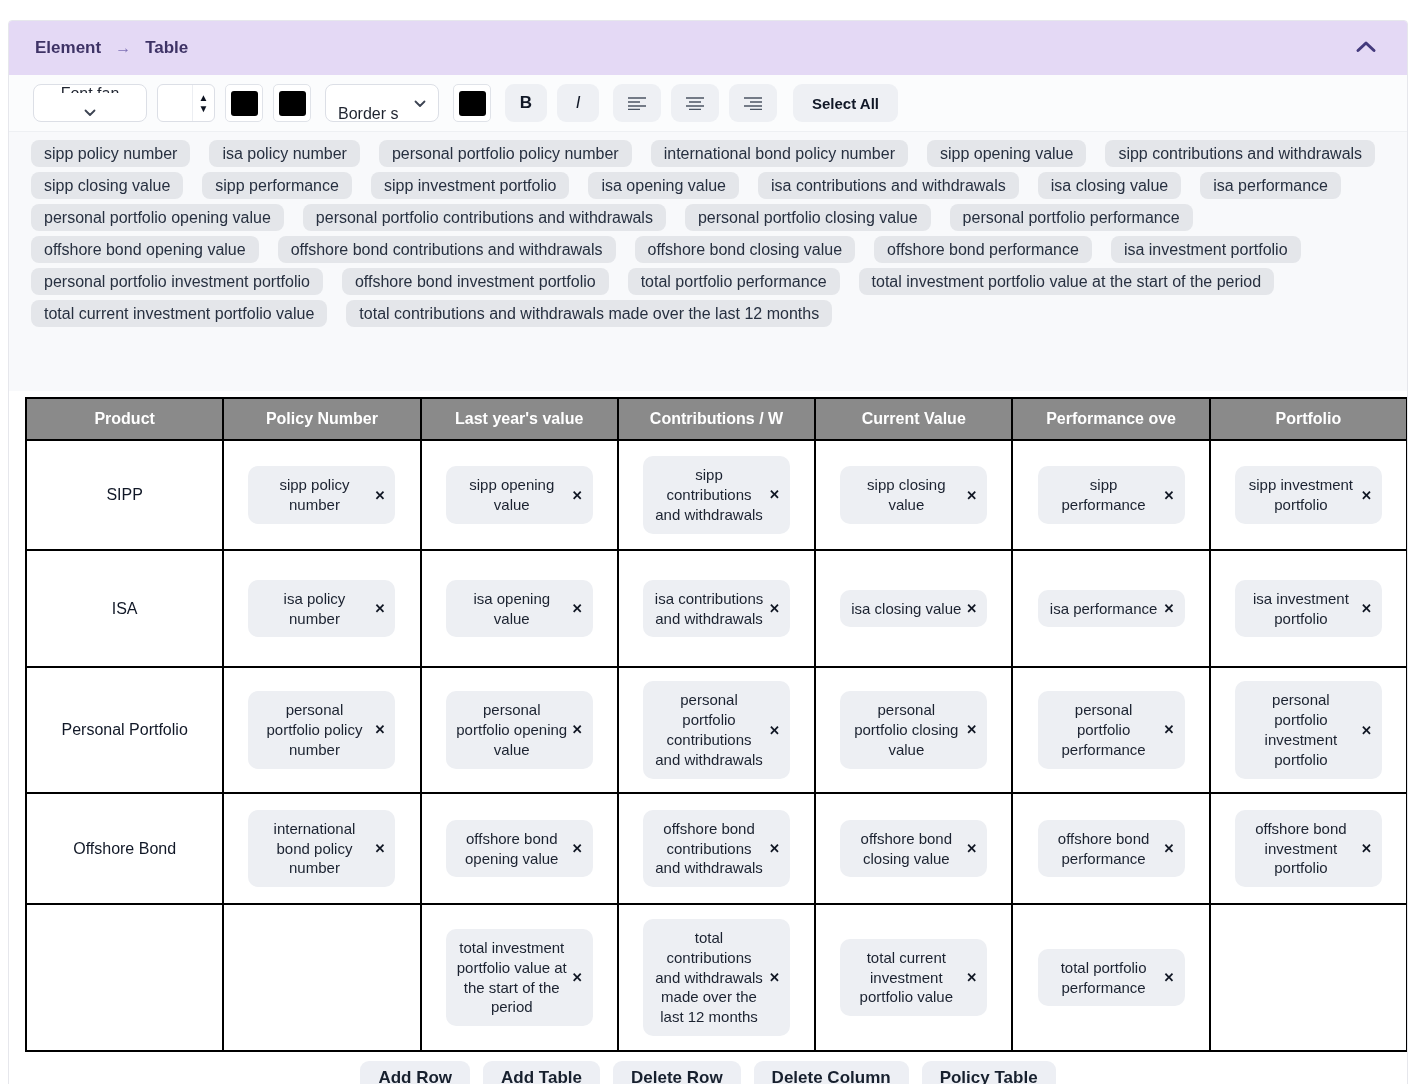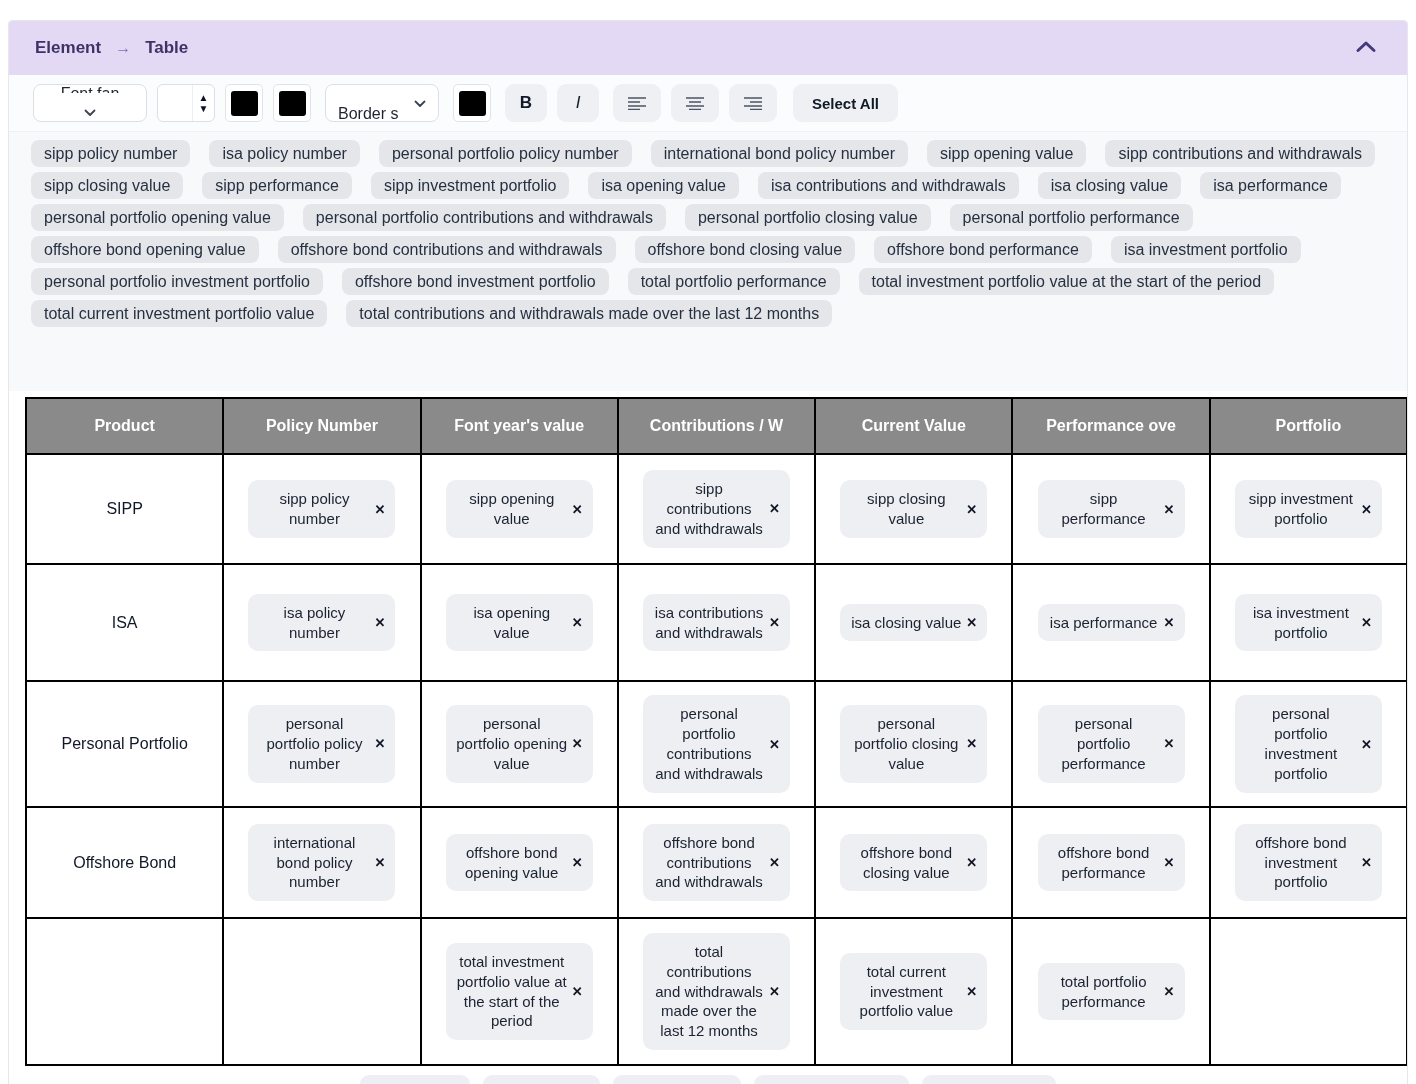--- a/index.html
+++ b/index.html
@@ -73,21 +73,21 @@
   }
   .map-table th {
     background:#8a8a8a; color:#ffffff; font-size:16px; font-weight:700;
     border:2px solid #000; overflow:hidden; white-space:nowrap; text-align:center;
     padding:0 4px;
   }
   .map-table td {
     border:2px solid #000; background:#fff; text-align:center; vertical-align:middle;
     font-size:16px; color:#111827; padding:4px 2px;
   }
-  tr.hrow { height:56px; }
+  tr.hrow { height:42px; }
   tr.r0 { height:110px; } tr.r1 { height:117px; } tr.r2 { height:126px; }
   tr.r3 { height:111px; } tr.r4 { height:147px; }
   .chip {
     display:inline-flex; align-items:center; background:#edeff3; border-radius:10px;
     padding:9px 10px; cursor:grab;
   }
   .chip-text { width:112px; font-size:15px; line-height:19.8px; color:#1b2230; text-align:center; }
   .chip-x {
     margin-left:4px; font-size:13px; font-weight:700; color:#0f1522; cursor:pointer;
     line-height:13px;
@@ -234,21 +234,21 @@
     <span class="tag">total current investment portfolio value</span>
     <span class="tag">total contributions and withdrawals made over the last 12 months</span>
   </div>
 
   <div class="table-wrap">
     <table class="map-table">
       <thead>
         <tr class="hrow">
           <th>Product</th>
           <th>Policy Number</th>
-          <th>Font year's value</th>
+          <th>Last year's value</th>
           <th>Contributions / W</th>
           <th>Current Value</th>
           <th>Performance ove</th>
           <th>Portfolio</th>
         </tr>
       </thead>
       <tbody>
         <tr class="r0">
           <td>SIPP</td>
           <td><span class="chip">

